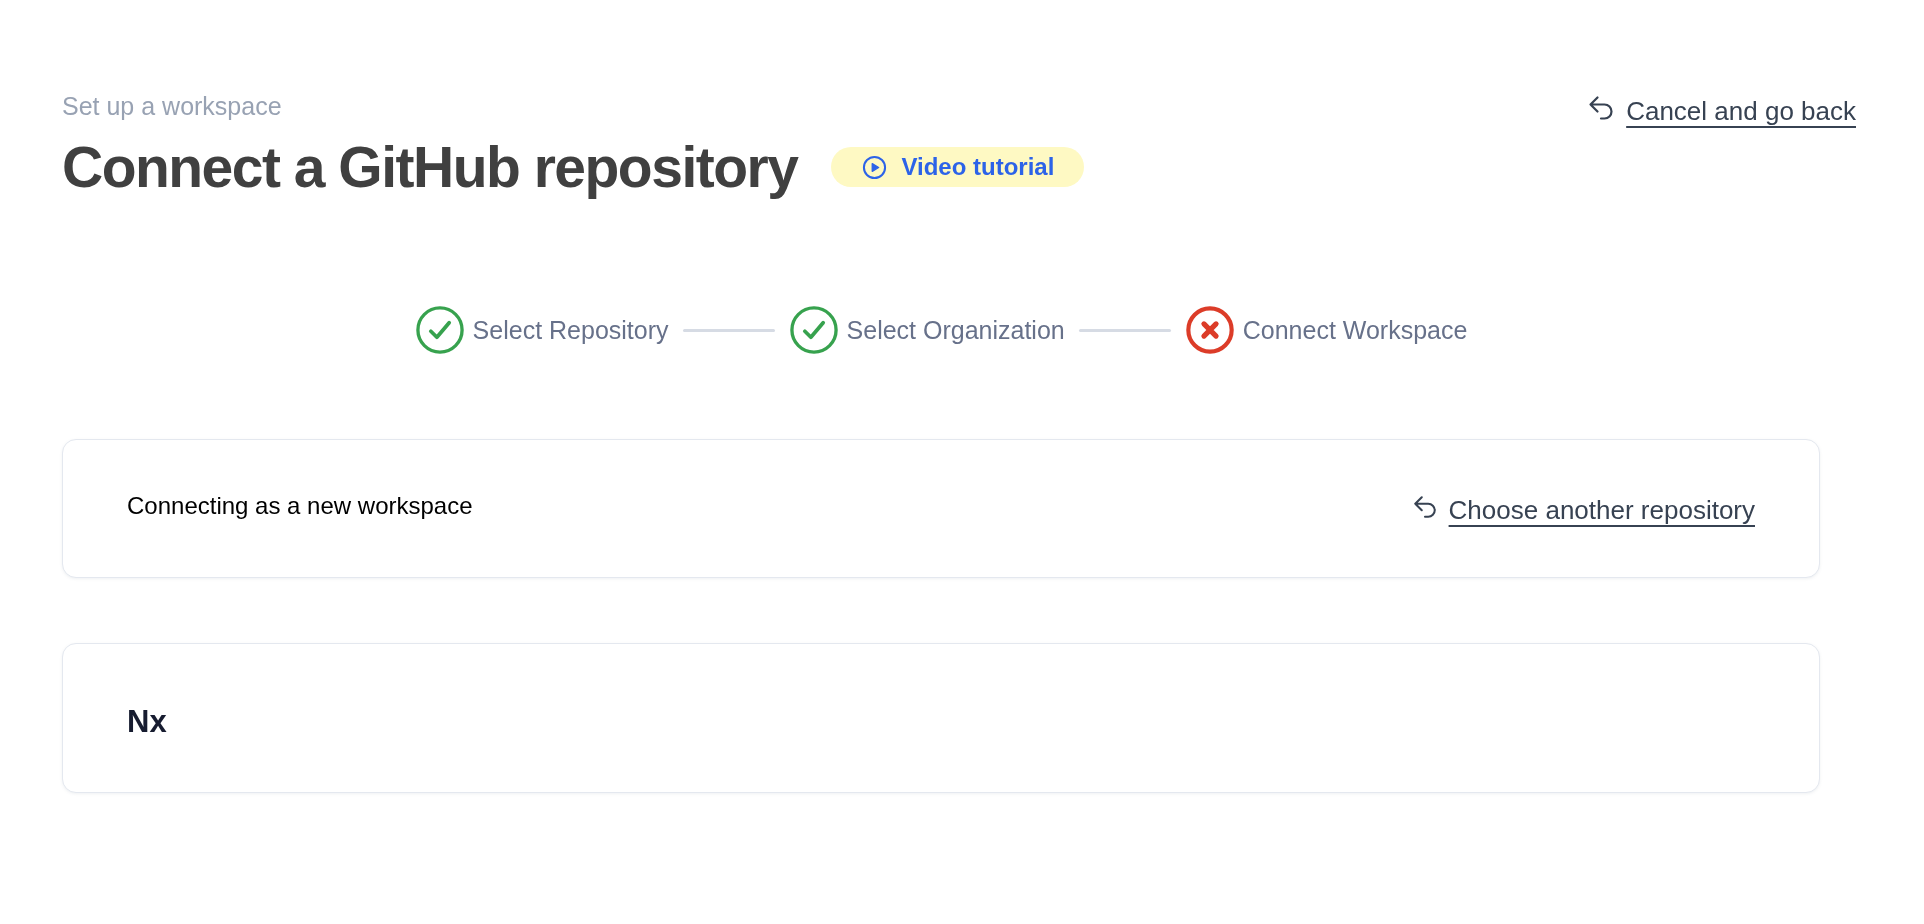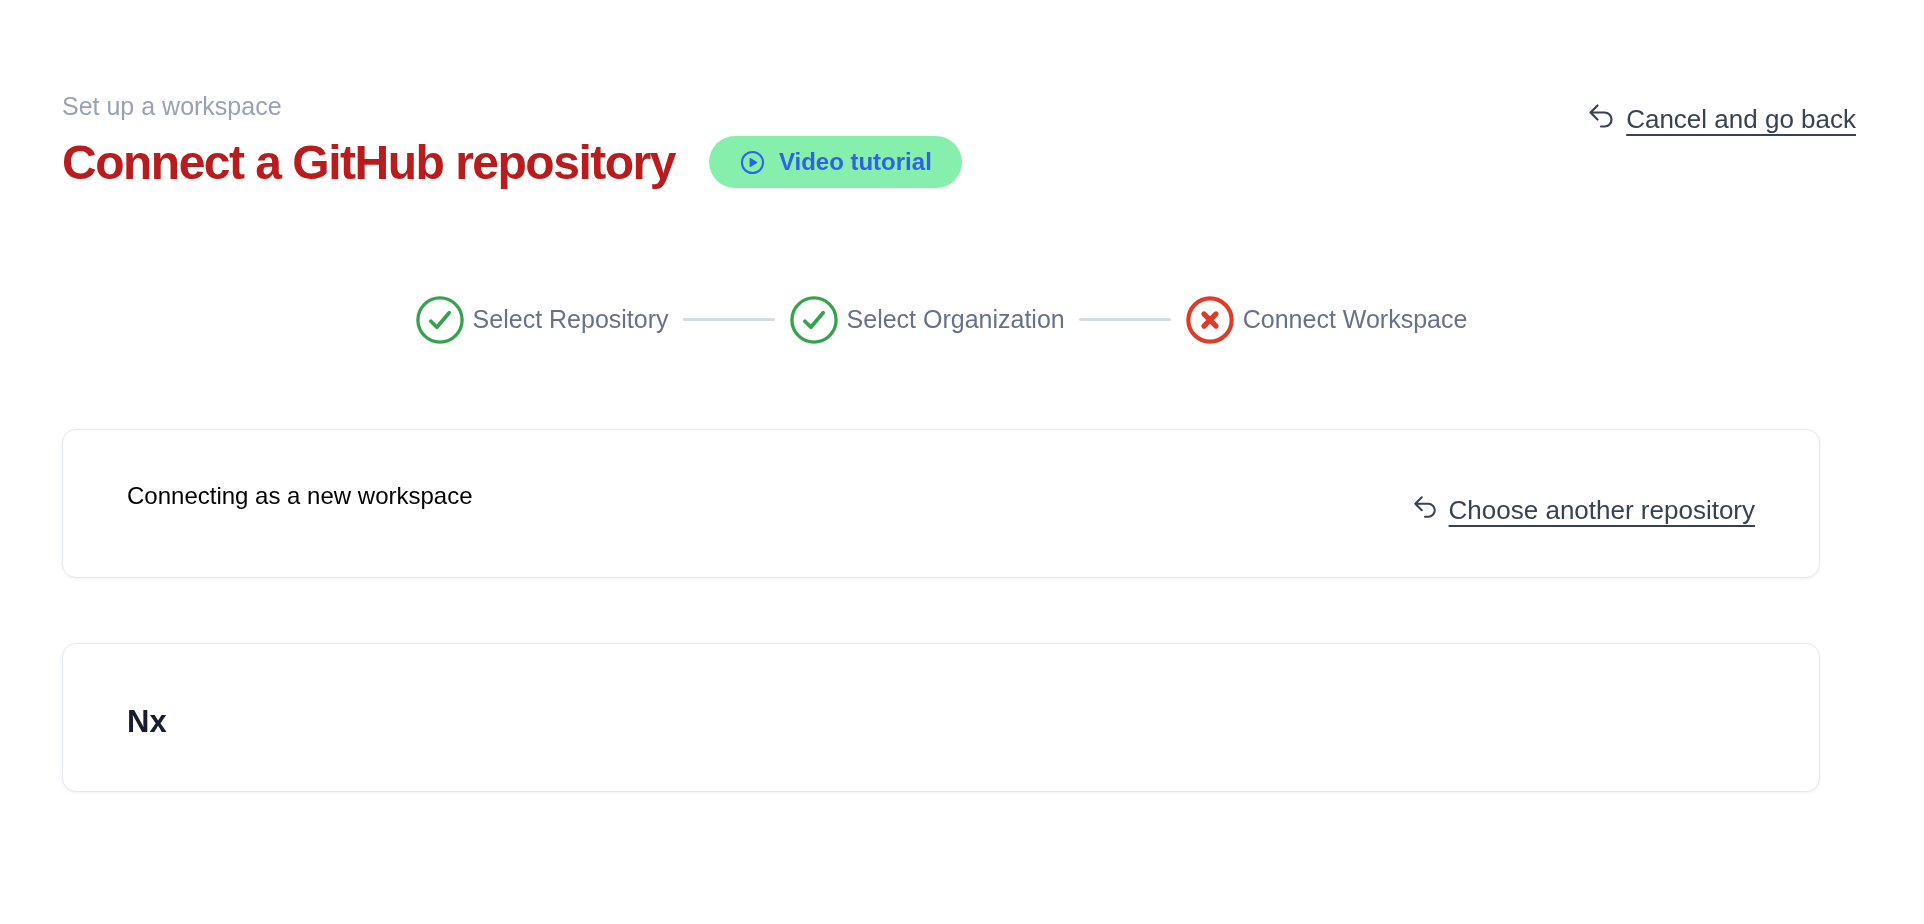--- a/index.html
+++ b/index.html
@@ -3,27 +3,27 @@
 <meta charset="utf-8">
 <style>
   * { margin:0; padding:0; box-sizing:border-box; }
   html,body { width:1924px; height:924px; background:#ffffff;
     font-family:"Liberation Sans","DejaVu Sans",sans-serif; color:#14192d; }
   .page { position:relative; width:1924px; height:924px; padding:0 104px 0 62px; overflow:hidden; }
 
   
   .eyebrow { margin-top:90px; font-size:25px; line-height:1.3; color:#98a2b3; }
   .title-row { display:flex; align-items:center; gap:34px; margin-top:12px; }
-  h1.page-title { font-size:48px; line-height:1.15; font-weight:800; letter-spacing:-1.5px; color:#b91c1c;text-align:right; }
-  .video-pill { display:inline-flex; align-items:center; gap:13px; height:52px; padding:0 30px;
-    border-radius:28px; background:#86efac; color:#2c63e8; font-size:24px; font-weight:700;
+  h1.page-title { font-size:57px; line-height:1.15; font-weight:800; letter-spacing:-1.5px; color:#404040;text-align:right; }
+  .video-pill { display:inline-flex; align-items:center; gap:13px; height:40px; padding:0 30px;
+    border-radius:28px; background:#fef9c3; color:#2c63e8; font-size:24px; font-weight:700;
     border:none; cursor:pointer; font-family:inherit;justify-content:flex-end; }
   .video-pill svg { display:block; }
 
-  .cancel-link { position:absolute; top:102px; right:68px; display:inline-flex; align-items:center; gap:11px;
+  .cancel-link { position:absolute; top:94px; right:68px; display:inline-flex; align-items:center; gap:11px;
     font-size:26px; color:#374252; text-decoration:none; cursor:pointer; }
   .cancel-link .link-text, .card-link .link-text {
     text-decoration:underline; text-decoration-thickness:2px; text-underline-offset:6px; }
   .uturn-icon { flex:0 0 auto; }
 
   
   .stepper { margin-top:105px; display:flex; align-items:center; justify-content:center; }
   .step { display:flex; align-items:center; gap:8px; }
   .step-circle { width:50px; height:50px; border-radius:50%; flex:0 0 auto; }
   .step-label { font-size:25px; font-weight:500; color:#67718a; white-space:nowrap; }
@@ -32,21 +32,21 @@
   
   .card { margin-top:65px; border:1.5px solid #e4e8ef; border-radius:14px; background:#fff;
     padding:50px 64px; display:flex; justify-content:space-between; align-items:flex-start;
     box-shadow:0 1px 3px rgba(100,116,139,0.10); }
   .card.first { margin-top:84px; }
   .card-label { font-size:24px; line-height:1.3; color:#000000; }
   .card-value { margin-top:9px; font-size:31px; line-height:1.25; color:#171c30; font-weight:600; }
   .card-value .owner { font-weight:500; }
   .card-value .repo { font-weight:700; }
   .card-link { display:inline-flex; align-items:center; gap:11px; font-size:26px; color:#374252;
-    text-decoration:none; cursor:pointer; margin-top:14px; }
+    text-decoration:none; cursor:pointer; margin-top:4px; }
 </style>
 </head>
 <body>
 
 <div class="page">
 
   <div class="eyebrow">Set up a workspace</div>
 
   <a class="cancel-link">
     <span class="uturn-icon">

